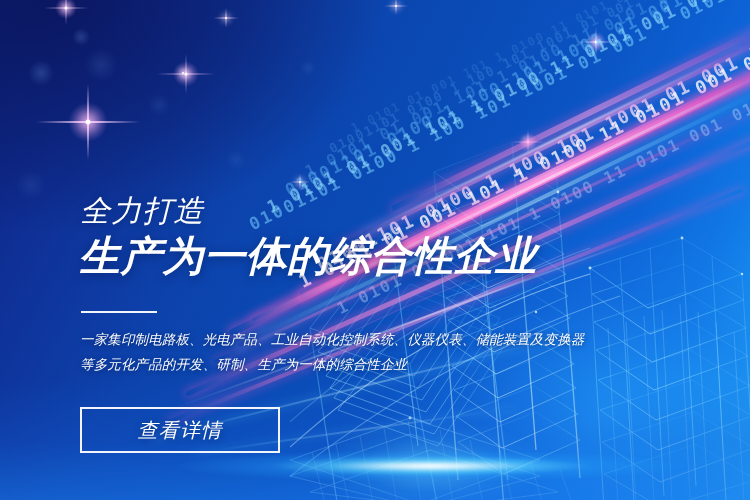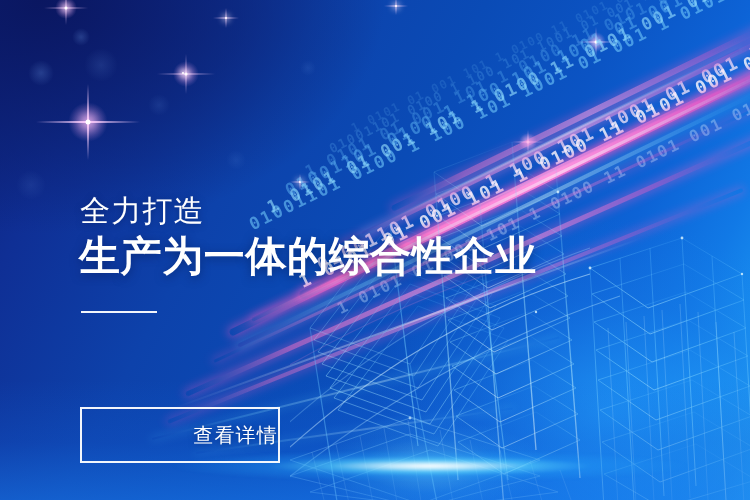--- a/index.html
+++ b/index.html
@@ -113,21 +113,21 @@
   }
   .burst2{
     position:absolute; left:430px; top:466px;
     width:300px; height:150px;
     transform:translate(-50%,-50%);
     background:radial-gradient(ellipse 150px 60px at 50% 50%,
       rgba(120,225,255,.45) 0%, rgba(60,180,250,.18) 45%, rgba(30,140,240,0) 78%);
   }
 
   
-  .content{ position:absolute; left:80px; top:0; width:520px; height:100%; z-index:30; }
+  .content{ position:absolute; left:80px; top:0; width:520px; height:100%; z-index:30;font-style:italic; }
 
   .eyebrow{
     position:absolute; left:0; top:196px;
     font-size:30px; line-height:1;
     color:#ffffff; font-weight:400;
     letter-spacing:.04em;
     text-shadow:0 1px 6px rgba(5,25,80,.5);
   }
   .headline{
     position:absolute; left:-1px; top:236px;
@@ -146,24 +146,24 @@
     width:475px;
     font-size:13.5px; line-height:25px;
     color:#ffffff; font-weight:400;
     letter-spacing:.01em;
     text-shadow:0 1px 5px rgba(5,25,80,.65);
   }
   .desc p{ white-space:nowrap; }
 
   .cta{
     position:absolute; left:0; top:407px;
-    width:200px; height:56px;
+    width:200px; height:46px;
     border:2px solid rgba(255,255,255,.95);
     background:transparent;
-    display:flex; align-items:center; justify-content:flex-end;
+    display:flex; align-items:center; justify-content:center;
     cursor:pointer;
   }
   .cta span{
     font-size:20px; color:#ffffff; font-weight:400;
     letter-spacing:.06em;
     text-shadow:0 1px 6px rgba(5,25,80,.5);
   }
 </style>
 </head>
 <body>
@@ -392,18 +392,22 @@
   <div class="burst"></div>
 
   <div class="content">
 
     <div class="eyebrow">全力打造</div>
 
     <h1 class="headline">生产为一体的综合性企业</h1>
 
     <div class="rule"></div>
 
+    <div class="desc">
+      <p>一家集印制电路板、光电产品、工业自动化控制系统、仪器仪表、储能装置及变换器</p>
+      <p>等多元化产品的开发、研制、生产为一体的综合性企业</p>
+    </div>
 
     <div class="cta">
       <span>查看详情</span>
     </div>
   </div>
 </div>
 
 </body></html>

